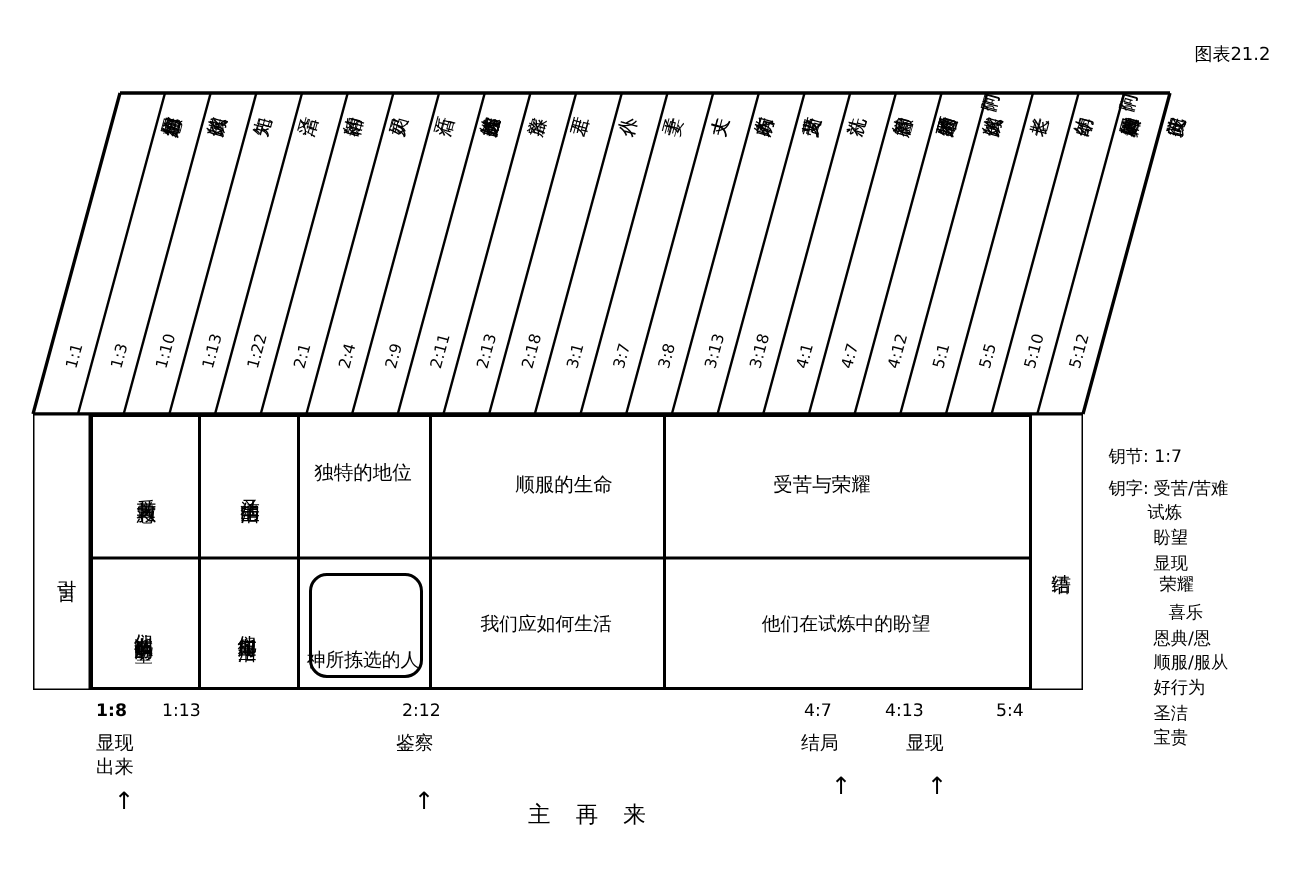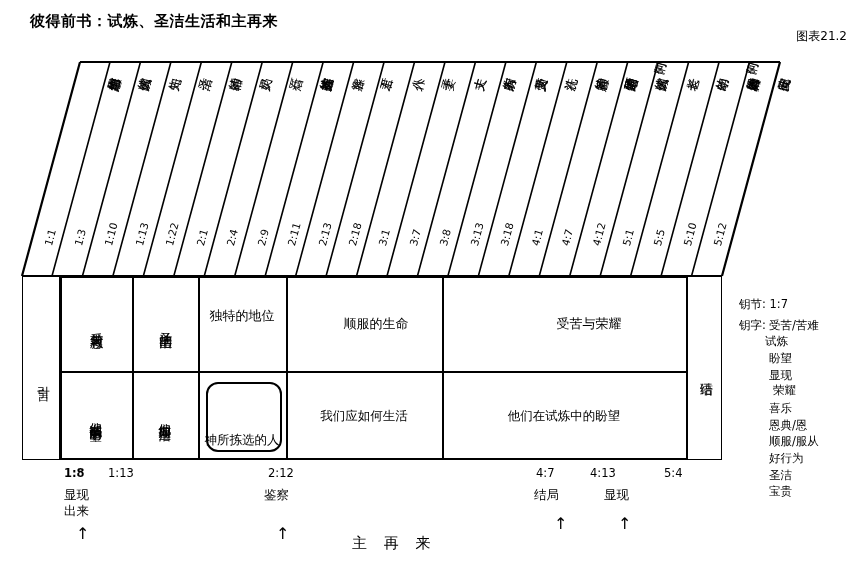--- a/index.html
+++ b/index.html
@@ -136,21 +136,20 @@
   }
   #keypanel .kline { white-space: nowrap; }
   #keywords { margin-top: 4px; }
   #keywords div { white-space: nowrap; }
 </style>
 </head>
 <body>
 
 <div id="root">
 
-  <div id="title">彼得前书：试炼、圣洁生活和主再来</div>
   <div id="figno">图表21.2</div>
 
   <div id="slantband">
     <svg width="865" height="584" viewBox="0 0 865 584" xmlns="http://www.w3.org/2000/svg">
 
       <g id="band-lines" stroke="#000" stroke-width="1.6" fill="none">
           <line x1="110" y1="62" x2="52" y2="276"></line>
           <line x1="140.45454545454544" y1="62" x2="82.45454545454545" y2="276"></line>
           <line x1="170.9090909090909" y1="62" x2="112.9090909090909" y2="276"></line>
           <line x1="201.36363636363637" y1="62" x2="143.36363636363637" y2="276"></line>
@@ -245,21 +244,21 @@
       <div style="position: absolute; left: 60px; top: 276px; width: 1.6px; height: 184px; background: rgb(0, 0, 0);"></div>
       <div style="position: absolute; left: 132px; top: 276px; width: 1.6px; height: 184px; background: rgb(0, 0, 0);"></div>
       <div style="position: absolute; left: 198px; top: 276px; width: 1.6px; height: 184px; background: rgb(0, 0, 0);"></div>
       <div style="position: absolute; left: 286px; top: 276px; width: 1.6px; height: 184px; background: rgb(0, 0, 0);"></div>
       <div style="position: absolute; left: 442px; top: 276px; width: 1.6px; height: 184px; background: rgb(0, 0, 0);"></div>
       <div style="position: absolute; left: 686px; top: 276px; width: 1.6px; height: 184px; background: rgb(0, 0, 0);"></div>
       <div class="cell-label " style="left: 60px; top: 276px; width: 72px; height: 96px; writing-mode: vertical-rl; text-orientation: upright; letter-spacing: 1px;">受苦与救恩</div>
       <div class="cell-label " style="left: 132px; top: 276px; width: 66px; height: 96px; writing-mode: vertical-rl; text-orientation: upright; letter-spacing: 1px;">圣洁的生活</div>
       <div class="cell-label " style="left: 198px; top: 276px; width: 88px; height: 80px;">独特的地位</div>
       <div class="cell-label " style="left: 286px; top: 276px; width: 156px; height: 96px; margin-left: 12px;">顺服的生命</div>
-      <div class="cell-label " style="left: 467px; top: 276px; width: 244px; height: 96px;">受苦与荣耀</div>
+      <div class="cell-label " style="left: 426px; top: 276px; width: 244px; height: 96px;">受苦与荣耀</div>
       <div class="cell-label small" style="left: 60px; top: 372px; width: 72px; height: 88px; writing-mode: vertical-rl; text-orientation: upright; letter-spacing: 1px;">他们在试炼中的盼望</div>
       <div class="cell-label small" style="left: 132px; top: 372px; width: 66px; height: 88px; writing-mode: vertical-rl; text-orientation: upright; letter-spacing: 1px;">他们应如何生活</div>
       <div class="cell-label small" style="left: 198px; top: 372px; width: 88px; height: 88px; margin-top: 24px;">神所拣选的人</div>
       <div class="cell-label small" style="left: 286px; top: 372px; width: 156px; height: 88px;">我们应如何生活</div>
       <div class="cell-label small" style="left: 442px; top: 372px; width: 244px; height: 88px;">他们在试炼中的盼望</div>
       <div style="position: absolute; left: 206px; top: 382px; width: 72px; height: 66px; border: 2.2px solid rgb(0, 0, 0); border-radius: 12px; background: transparent;"></div>
     </div>
 
   <div id="bottomzone">
       <div class="botref" style="left: 64px; top: 466px; font-weight: bold;">1:8</div>
@@ -285,21 +284,21 @@
 
   <div id="keypanel">
     <div class="kline">钥节: 1:7</div>
     <div id="keywords" style="position: relative;">
         <div style="position: absolute; left: 0px; top: 0px;">钥字:</div>
         <div style="margin-left: 30px; margin-top: 0px;">受苦/苦难</div>
         <div style="margin-left: 26px;">试炼</div>
         <div style="margin-left: 30px;">盼望</div>
         <div style="margin-left: 30px;">显现</div>
         <div style="margin-left: 34px; font-family: Liberation Mono, monospace;">荣耀</div>
-        <div style="margin-left: 30px;">喜乐</div>
+        <div style="margin-left: 40px;">喜乐</div>
         <div style="margin-left: 30px;">恩典/恩</div>
         <div style="margin-left: 30px;">顺服/服从</div>
         <div style="margin-left: 30px;">好行为</div>
         <div style="margin-left: 30px;">圣洁</div>
         <div style="margin-left: 30px;">宝贵</div>
       </div>
   </div>
 
 </div>
 

